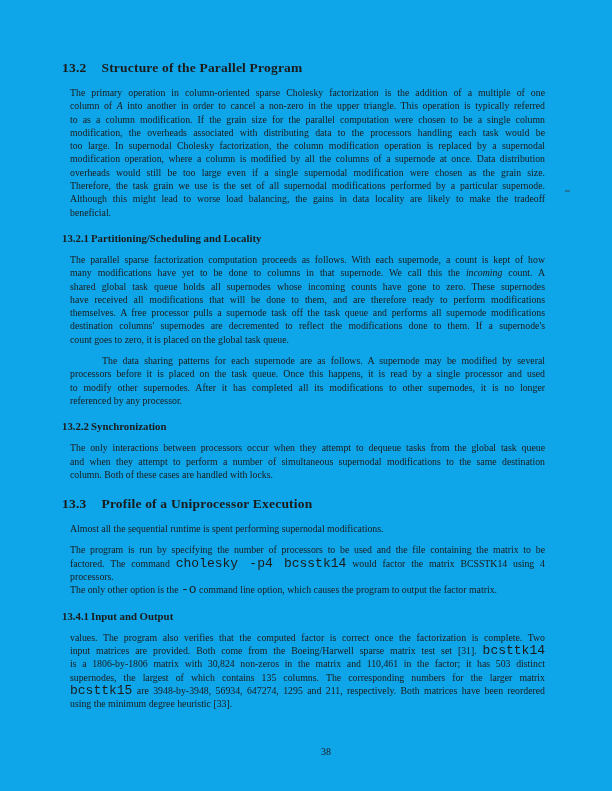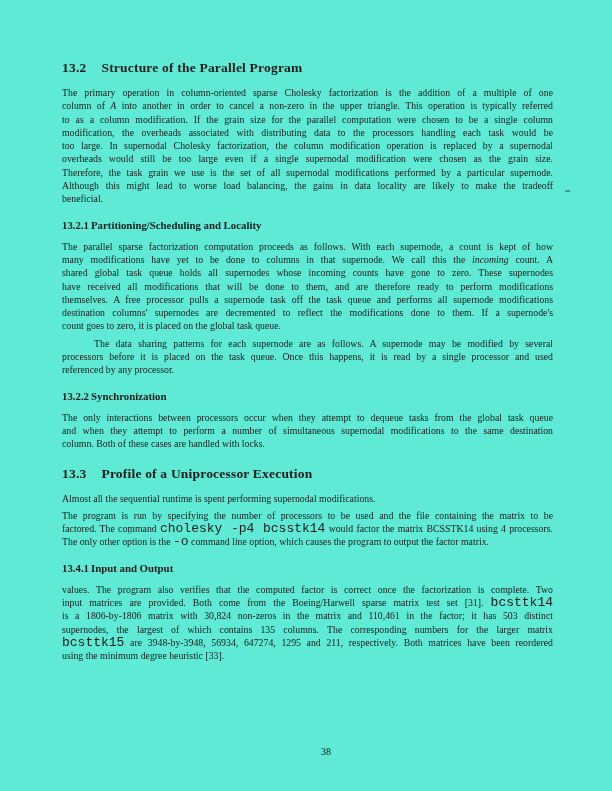--- a/index.html
+++ b/index.html
@@ -1,19 +1,19 @@
 <!DOCTYPE html>
 <html><head>
 <meta charset="utf-8">
 <style>
   html,body{margin:0;padding:0;background:#e8e8e8;}
   .page{
     position:relative;
     width:612px;height:791px;
-    background:#5eead4;
+    background:#0ea5e9;
     overflow:hidden;
     font-family:"Liberation Serif",serif;
     color:#1b1b1b;
   }
   .content{
     position:absolute;
     left:62px;top:60px;
     width:491px;
   }
   .h1{
@@ -23,21 +23,21 @@
     letter-spacing:.2px;
   }
   .h1 .hnum{display:inline-block;margin-right:15px;}
   .h2{
     font-size:10.8px;
     font-weight:bold;
     margin:13px 0 9px 0;
   }
   .h2 .hnum{display:inline-block;margin-right:2px;}
   .content > :first-child{margin-top:0;}
-  .para{margin:0;}
+  .para{margin:8px;}
   .para + .para{margin-top:4px;}
   .line{
     font-size:9.8px;
     line-height:13.3px;
     text-align:justify;
     text-align-last:justify;
     overflow:hidden;
     white-space:normal;
   }
   .line.last{text-align-last:left;}
@@ -60,38 +60,40 @@
 
 <div class="page">
   <div class="content">
       <div class="h1"><span class="hnum">13.2</span><span>Structure of the Parallel Program</span></div>
       <div class="para">
         <div class="line">The primary operation in column-oriented sparse Cholesky factorization is the addition of a multiple of one</div>
         <div class="line">column of <span class="i">A</span> into another in order to cancel a non-zero in the upper triangle. This operation is typically referred</div>
         <div class="line">to as a column modification. If the grain size for the parallel computation were chosen to be a single column</div>
         <div class="line">modification, the overheads associated with distributing data to the processors handling each task would be</div>
         <div class="line">too large. In supernodal Cholesky factorization, the column modification operation is replaced by a supernodal</div>
+        <div class="line">modification operation, where a column is modified by all the columns of a supernode at once. Data distribution</div>
         <div class="line">overheads would still be too large even if a single supernodal modification were chosen as the grain size.</div>
         <div class="line">Therefore, the task grain we use is the set of all supernodal modifications performed by a particular supernode.</div>
         <div class="line">Although this might lead to worse load balancing, the gains in data locality are likely to make the tradeoff</div>
         <div class="line last">beneficial.</div>
       </div>
       <div class="h2"><span class="hnum">13.2.1</span><span>Partitioning/Scheduling and Locality</span></div>
       <div class="para">
         <div class="line">The parallel sparse factorization computation proceeds as follows. With each supernode, a count is kept of how</div>
         <div class="line">many modifications have yet to be done to columns in that supernode. We call this the <span class="i">incoming</span> count. A</div>
         <div class="line">shared global task queue holds all supernodes whose incoming counts have gone to zero. These supernodes</div>
         <div class="line">have received all modifications that will be done to them, and are therefore ready to perform modifications</div>
         <div class="line">themselves. A free processor pulls a supernode task off the task queue and performs all supernode modifications</div>
         <div class="line">destination columns' supernodes are decremented to reflect the modifications done to them. If a supernode's</div>
         <div class="line last">count goes to zero, it is placed on the global task queue.</div>
       </div>
       <div class="para">
         <div class="line findent">The data sharing patterns for each supernode are as follows. A supernode may be modified by several</div>
         <div class="line">processors before it is placed on the task queue. Once this happens, it is read by a single processor and used</div>
+        <div class="line">to modify other supernodes. After it has completed all its modifications to other supernodes, it is no longer</div>
         <div class="line last">referenced by any processor.</div>
       </div>
       <div class="h2"><span class="hnum">13.2.2</span><span>Synchronization</span></div>
       <div class="para">
         <div class="line">The only interactions between processors occur when they attempt to dequeue tasks from the global task queue</div>
         <div class="line">and when they attempt to perform a number of simultaneous supernodal modifications to the same destination</div>
         <div class="line last">column. Both of these cases are handled with locks.</div>
       </div>
       <div class="h1"><span class="hnum">13.3</span><span>Profile of a Uniprocessor Execution</span></div>
       <div class="para">

